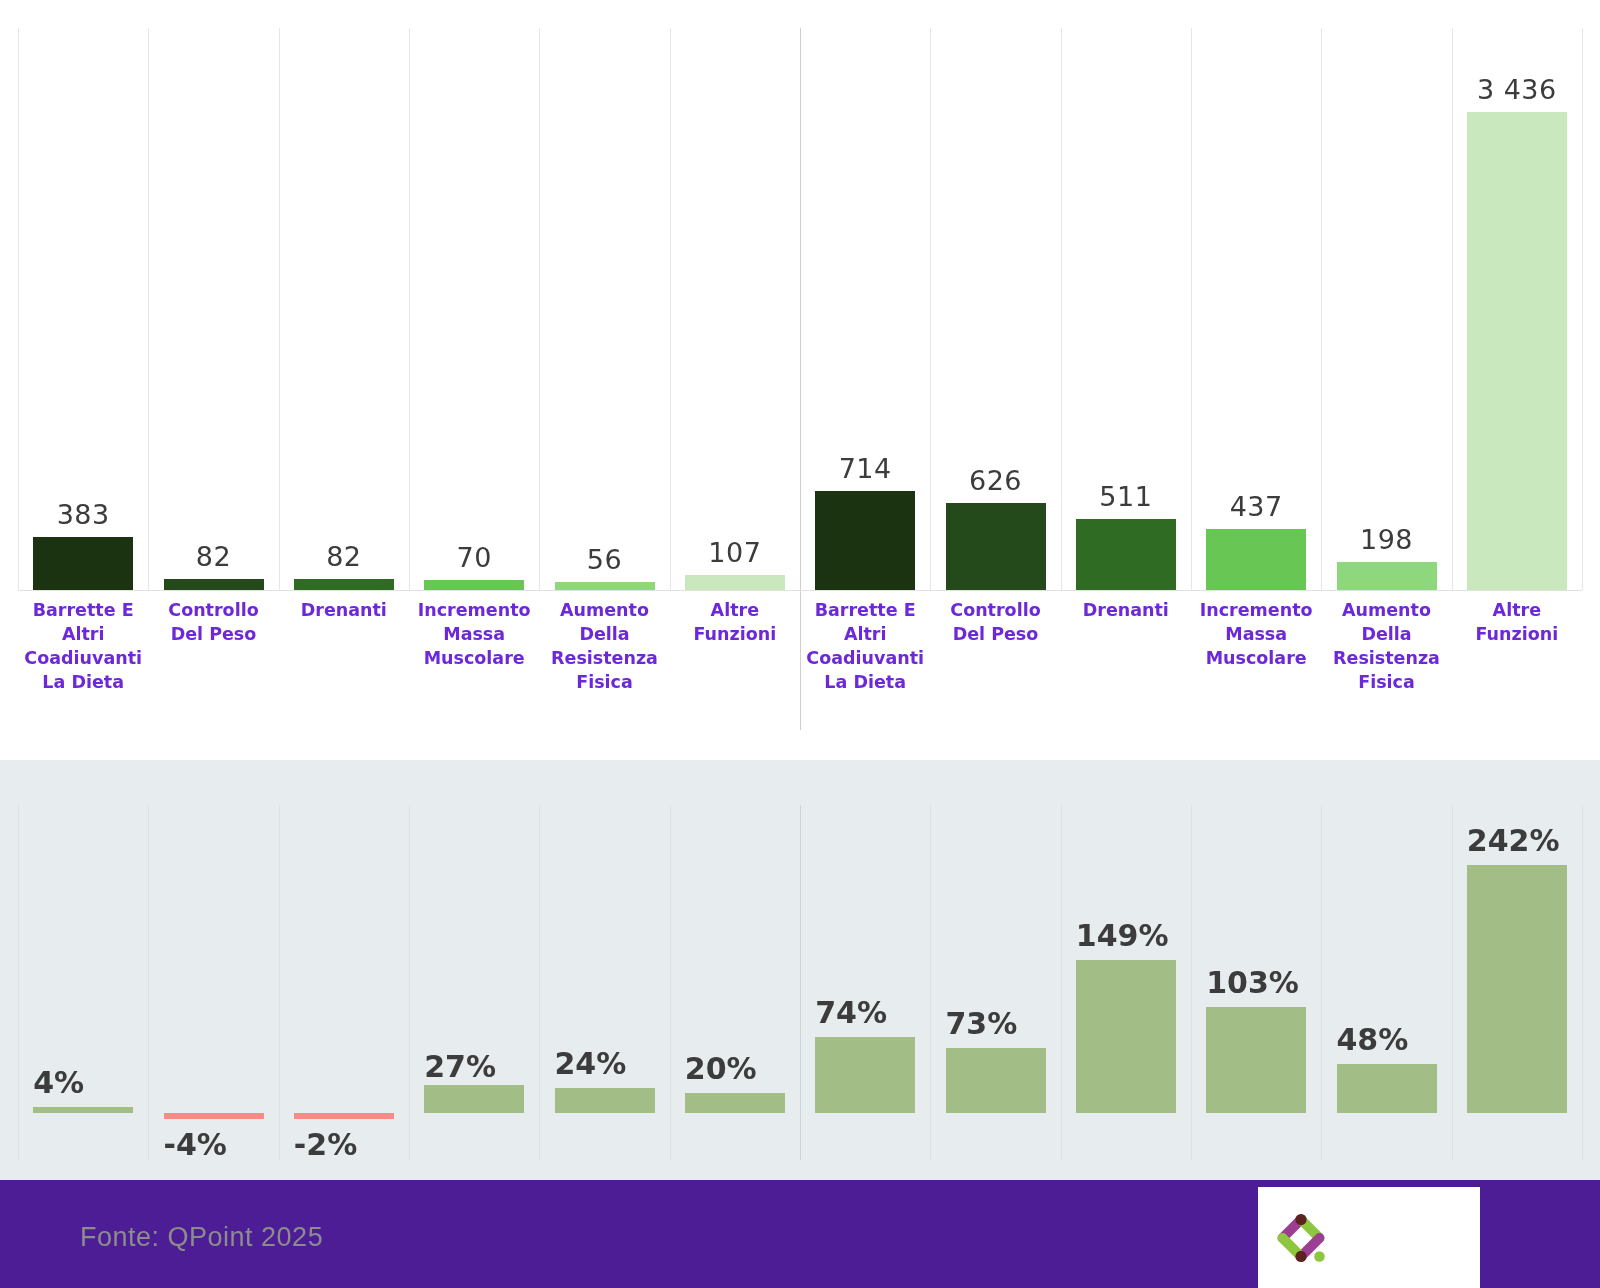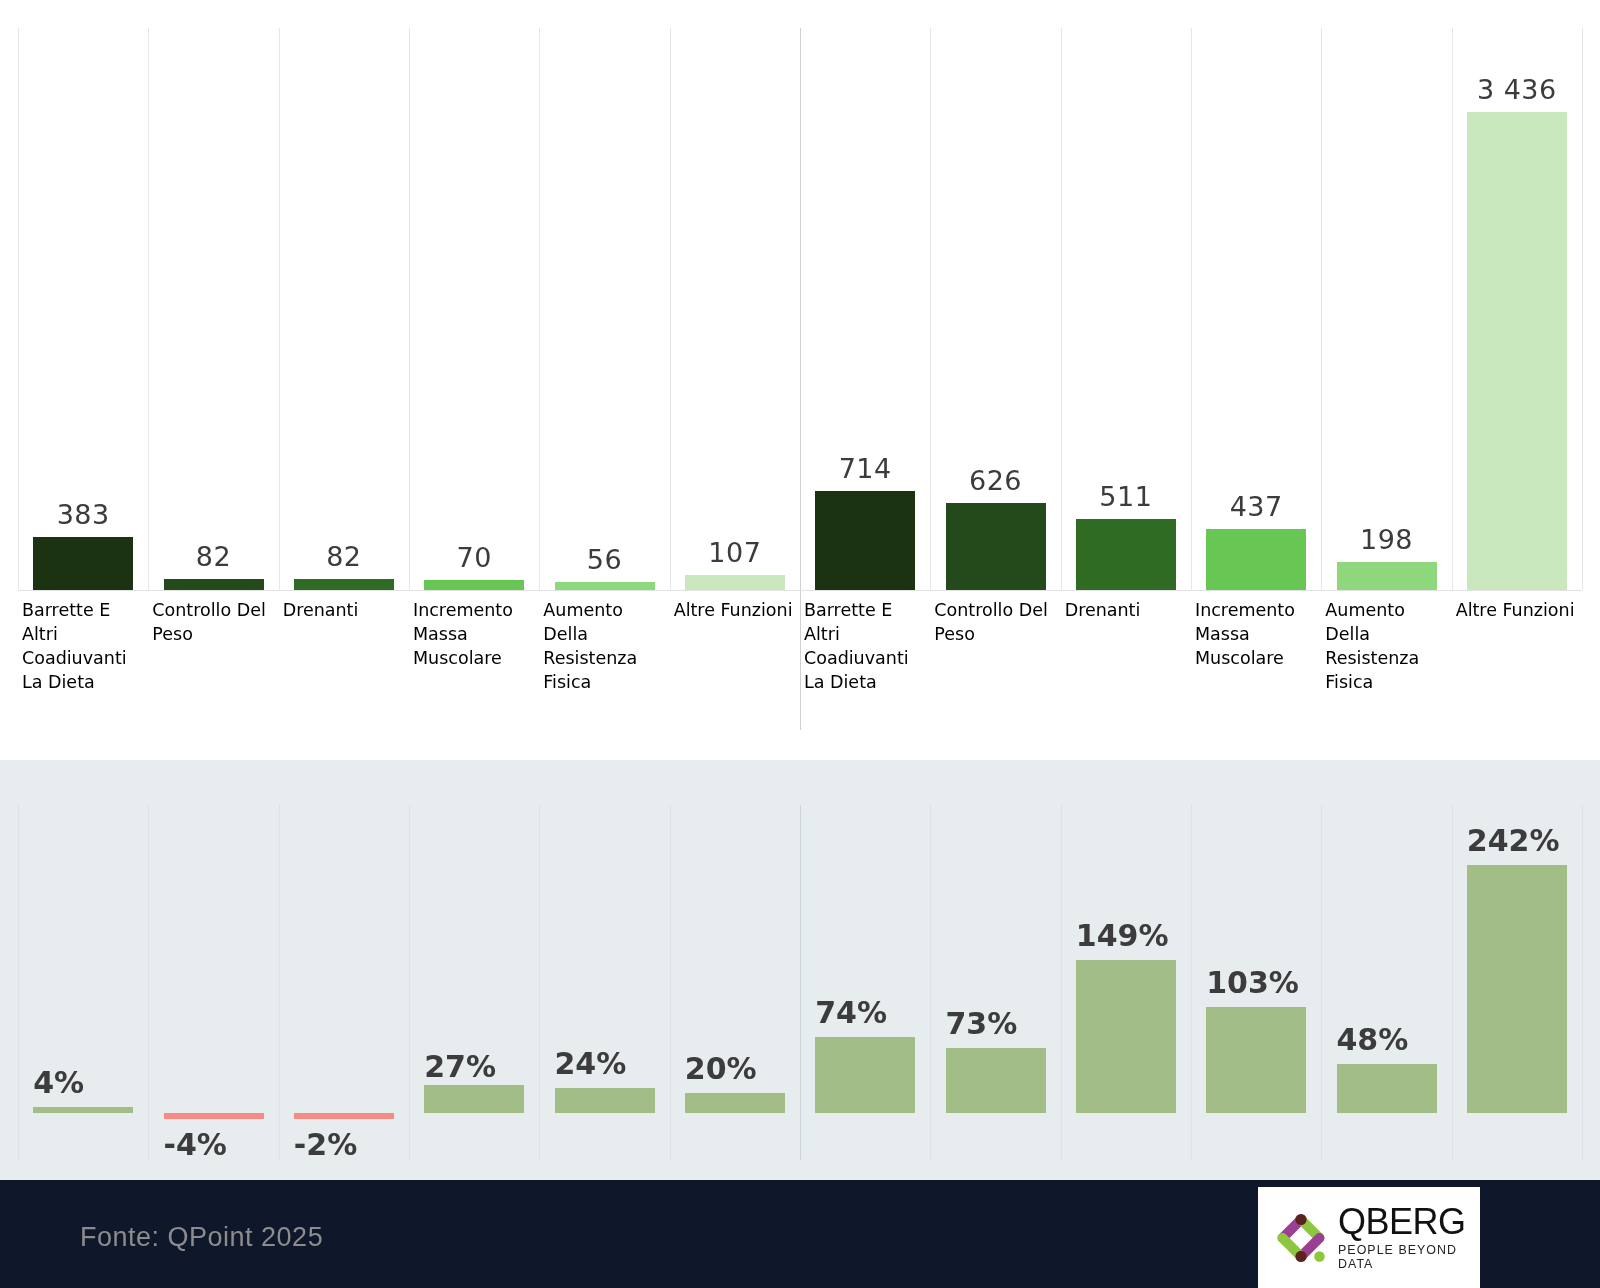--- a/index.html
+++ b/index.html
@@ -35,21 +35,22 @@
   }
   .bar-val {
     position:absolute;
     width:100%; text-align:center;
     font-size:27px; font-weight:normal; color:#3c3c3c;
     letter-spacing:.5px;
     white-space:nowrap;
   }
   .cat-label {
     position:absolute;
-    font-size:17.5px; font-weight:normal; color:#000000;
+    text-align:center;
+    font-size:17.5px; font-weight:bold; color:#6d28d9;
     line-height:1.37;
   }
   .group-label {
     position:absolute;
     text-align:center;
     font-size:16.5px; font-weight:bold; color:#5a5a5a;
     letter-spacing:.4px;
   }
 
   
@@ -70,21 +71,21 @@
   .pct-val {
     position:absolute;
     width:100%; 
     font-size:30px; font-weight:bold; color:#3c3c3c;
     white-space:nowrap;
   }
 
   
   .footer {
     position:absolute; left:0; top:1180px; width:1600px; height:108px;
-    background:#0f172a;
+    background:#4c1d95;
   }
   .footer-src {
     position:absolute; left:80px; top:42px;
     font-size:27px; color:#8c8c8c;
     font-family:"Liberation Sans", sans-serif;
     letter-spacing:.5px;
   }
   .logo-box {
     position:absolute; left:1258px; top:1187px;
     width:222px; height:101px;
@@ -213,19 +214,15 @@
       <g stroke-linecap="round" fill="none" stroke-width="15">
         <line x1="22" y1="50" x2="50" y2="22" stroke="#9b3f93"></line>
         <line x1="50" y1="22" x2="78" y2="50" stroke="#8dc63f"></line>
         <line x1="78" y1="50" x2="50" y2="78" stroke="#9b3f93"></line>
         <line x1="50" y1="78" x2="22" y2="50" stroke="#8dc63f"></line>
       </g>
       <circle cx="50" cy="22" r="8.5" fill="#5c221f"></circle>
       <circle cx="50" cy="78" r="8.5" fill="#5c221f"></circle>
       <circle cx="78" cy="78" r="8" fill="#8dc63f"></circle>
     </svg>
-    <div class="logo-text">
-      <div class="logo-name">QBERG</div>
-      <div class="logo-tag">PEOPLE BEYOND DATA</div>
-    </div>
   </div>
 
 </div>
 
 </body></html>

